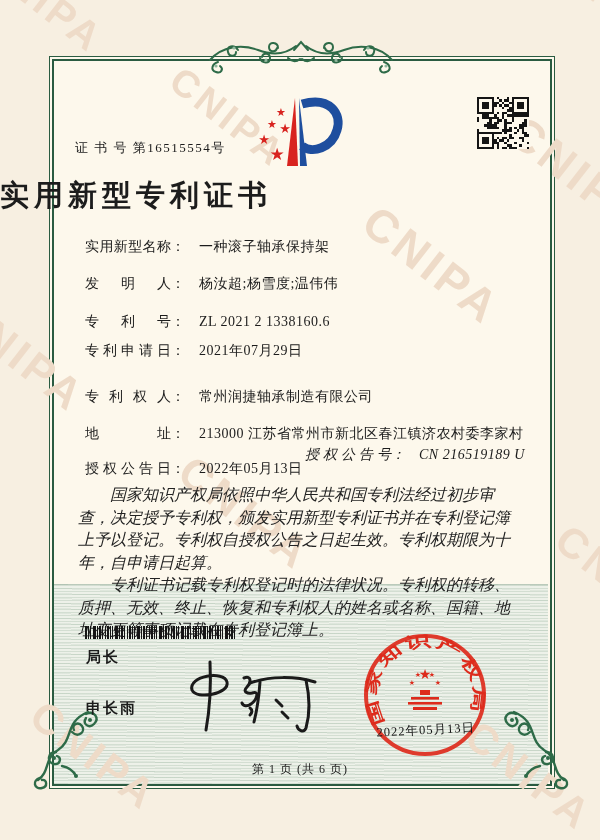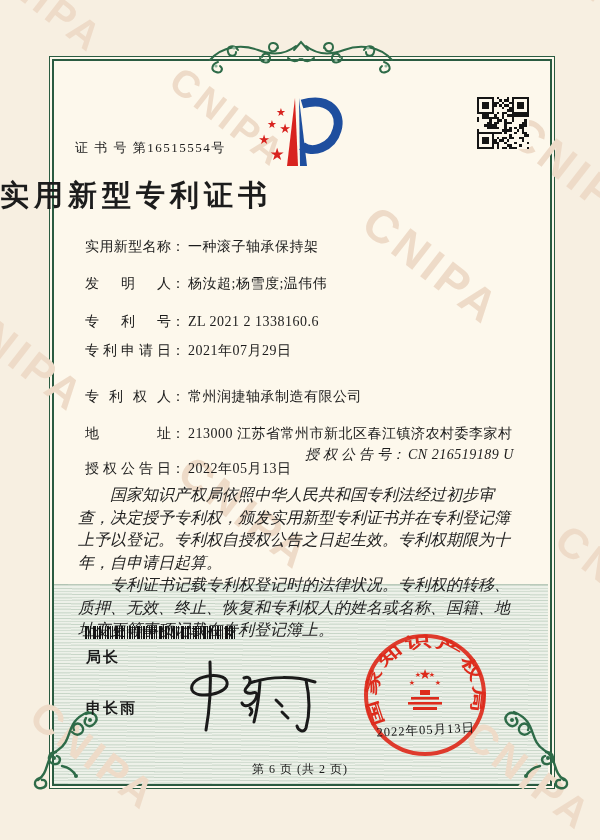--- a/index.html
+++ b/index.html
@@ -26,21 +26,21 @@
       repeating-linear-gradient(0deg, rgba(120,155,127,.22) 0 1px, transparent 1px 3px),
       repeating-linear-gradient(2deg, rgba(120,155,127,.12) 0 1px, transparent 1px 5px);
     border-top:1px solid rgba(110,145,120,.25);
   }
   .cert-no { position:absolute; left:75px; top:99px; font-size:13px; letter-spacing:1.5px;margin-top:40px; }
   .title { position:absolute; left:0; right:0; top:176px; text-align:left;
            font-size:29px; font-weight:bold; letter-spacing:5px; }
   .rows { position:absolute; left:85px; top:238px; width:470px; font-size:14px; }
   .row  { position:absolute; left:0; white-space:nowrap; }
   .lbl  { display:inline-block; width:86px; text-align:justify; text-align-last:justify; }
-  .val  { margin-left:3px; letter-spacing:.5px; }
+  .val  { margin-left:14px; letter-spacing:.5px; }
   .row-grant2 { position:absolute; left:220px; top:208px; white-space:nowrap;font-style:italic; }
   .paras { position:absolute; left:78px; top:484px; width:447px;
            font-size:16px; line-height:22.5px; font-style:italic; color:#222; }
   .paras p { margin:0; text-indent:2em; }
   .director-title, .director-name {
     position:absolute; left:86px; font-size:15px; font-weight:bold;
     font-family:"Liberation Sans","DejaVu Sans",sans-serif; letter-spacing:2px;
   }
   .director-title { top:648px; } .director-name { top:699px; }
   .page-info { position:absolute; left:0; right:0; top:761px; text-align:center; font-size:12px; letter-spacing:1px; }
@@ -394,15 +394,15 @@
         <text x="80" y="57" font-size="7">★</text>
       </g>
       <rect x="62" y="62" width="10" height="5"></rect>
       <rect x="53" y="69" width="28" height="2.6"></rect>
       <rect x="50" y="74" width="34" height="2.6"></rect>
       <rect x="55" y="79" width="24" height="3"></rect>
     </g>
     <text x="68" y="106" font-size="12.5" fill="#151515" text-anchor="middle" letter-spacing="1" transform="rotate(-3 68 106)" font-family="'Liberation Serif',serif">2022年05月13日</text>
   </svg>
 
-  <div class="page-info">第 6 页 (共 2 页)</div>
+  <div class="page-info">第 1 页 (共 6 页)</div>
 
 </div>
 
 </body></html>

